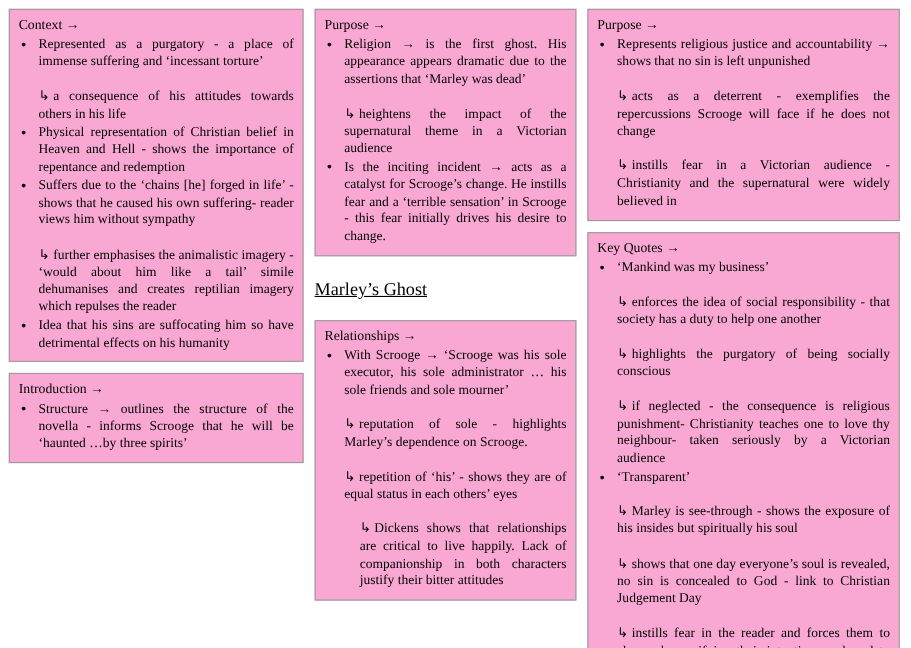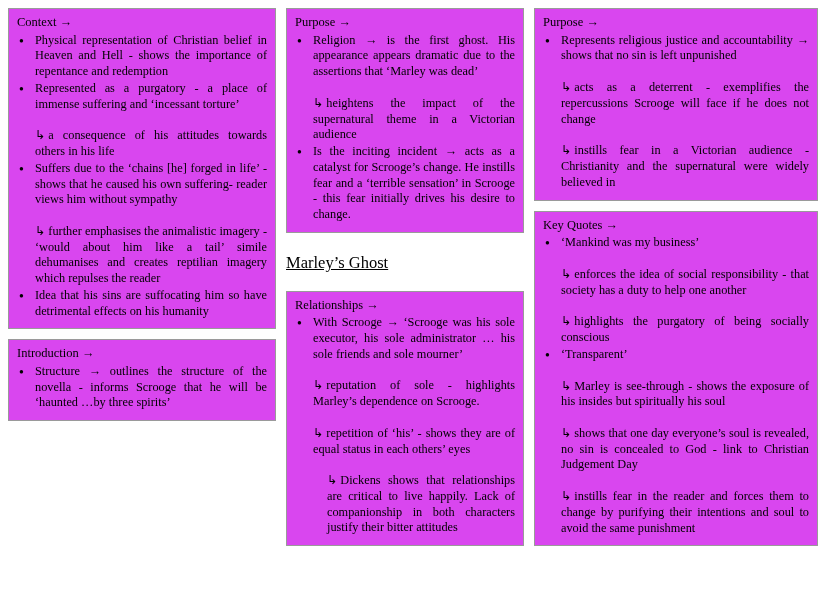--- a/index.html
+++ b/index.html
@@ -31,21 +31,21 @@
     display: flex;
     flex-direction: column;
     gap: 10px;
   }
   .col-1 { width: 268px; }
   .col-2 { width: 238px; }
   .col-3 { width: 284px; }
 
   .box {
     border: 1px solid #9a9a9a;
-    background: #d946ef;
+    background: #f9a8d4;
     box-sizing: border-box;
     padding: 6px 8px 8px 8px;
   }
   .box-title {
     font-size: 12.5px;
     margin: 0 0 2px 0;
     line-height: 1.25;
   }
   ul.bullets {
     list-style: none;
@@ -100,25 +100,25 @@
 
 <div class="page">
   <div class="columns">
 
     <div class="col col-1">
 
       <div class="box">
         <div class="box-title">Context →</div>
         <ul class="bullets">
           <li>
-            <span>Physical representation of Christian belief in Heaven and Hell - shows the importance of repentance and redemption</span>
-          </li>
-          <li>
             <span>Represented as a purgatory - a place of immense suffering and ‘incessant torture’</span>
             <span class="sub">a consequence of his attitudes towards others in his life</span>
+          </li>
+          <li>
+            <span>Physical representation of Christian belief in Heaven and Hell - shows the importance of repentance and redemption</span>
           </li>
           <li>
             <span>Suffers due to the ‘chains [he] forged in life’ - shows that he caused his own suffering- reader views him without sympathy</span>
             <span class="sub">further emphasises the animalistic imagery - ‘would about him like a tail’ simile dehumanises and creates reptilian imagery which repulses the reader</span>
           </li>
           <li>
             <span>Idea that his sins are suffocating him so have detrimental effects on his humanity</span>
           </li>
         </ul>
       </div>
@@ -178,20 +178,21 @@
         </ul>
       </div>
 
       <div class="box">
         <div class="box-title">Key Quotes →</div>
         <ul class="bullets">
           <li>
             <span>‘Mankind was my business’</span>
             <span class="sub">enforces the idea of social responsibility - that society has a duty to help one another</span>
             <span class="sub">highlights the purgatory of being socially conscious</span>
+            <span class="sub">if neglected - the consequence is religious punishment- Christianity teaches one to love thy neighbour- taken seriously by a Victorian audience</span>
           </li>
           <li>
             <span>‘Transparent’</span>
             <span class="sub">Marley is see-through - shows the exposure of his insides but spiritually his soul</span>
             <span class="sub">shows that one day everyone’s soul is revealed, no sin is concealed to God - link to Christian Judgement Day</span>
             <span class="sub">instills fear in the reader and forces them to change by purifying their intentions and soul to avoid the same punishment</span>
           </li>
         </ul>
       </div>
 

